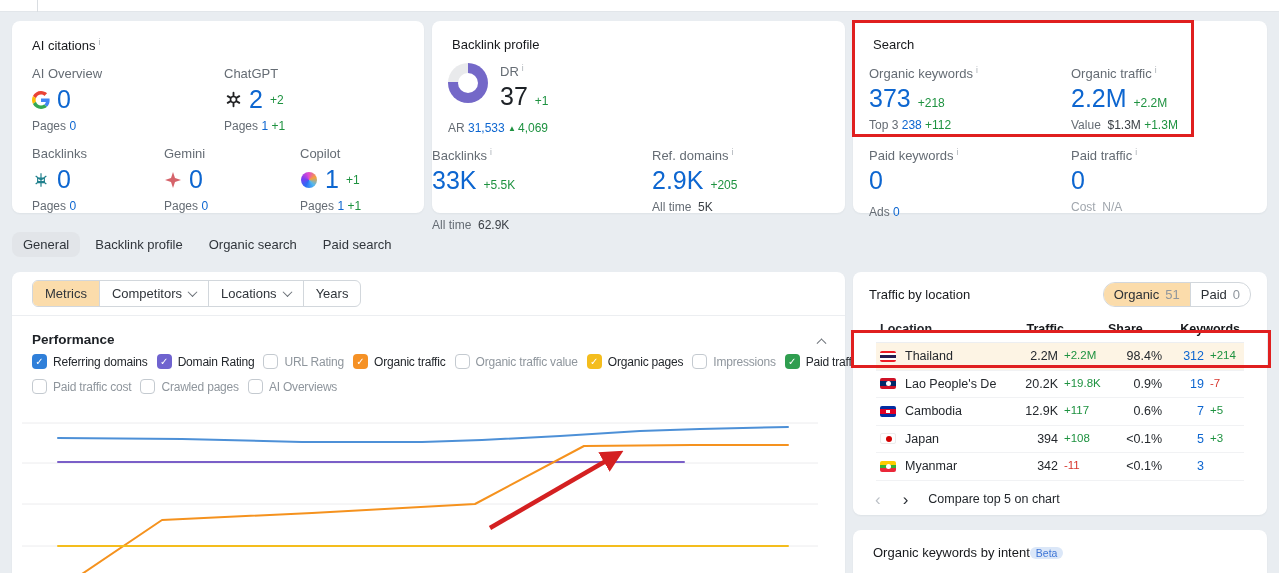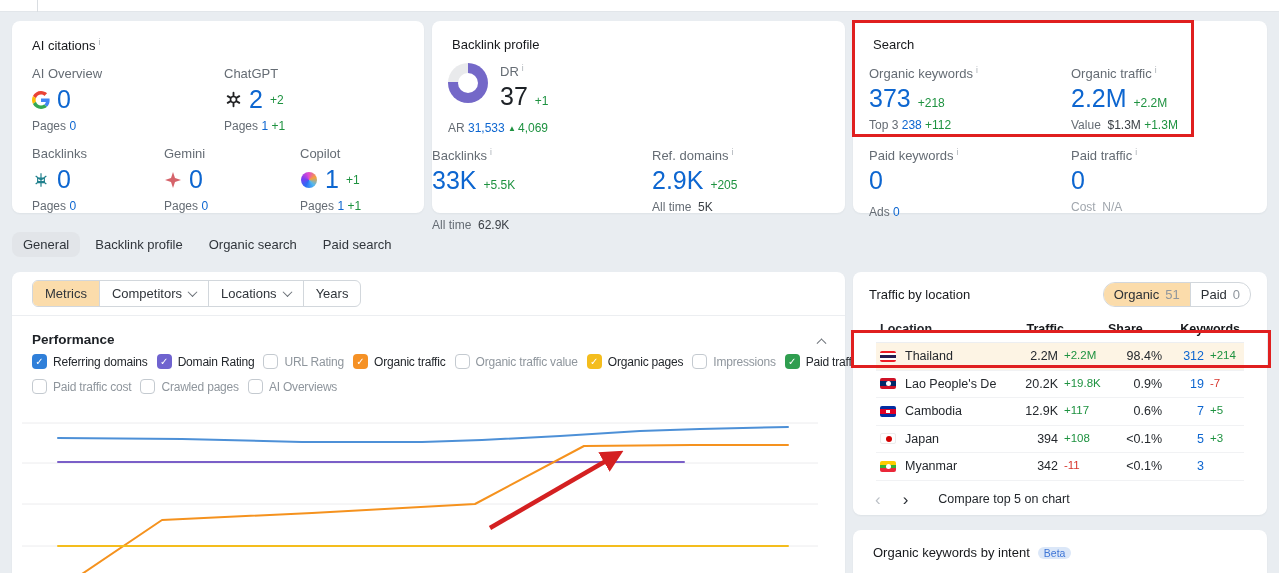--- a/index.html
+++ b/index.html
@@ -104,26 +104,26 @@
   .flag-la::after{content:"";position:absolute;left:5.5px;top:3px;width:5px;height:5px;border-radius:50%;background:#fff}
   .flag-kh{background:linear-gradient(180deg,#032ea1 0 27%,#e00025 27% 73%,#032ea1 73%)}
   .flag-kh::after{content:"";position:absolute;left:6px;top:4px;width:4px;height:3px;background:#fff}
   .flag-jp{background:#fff;border:1px solid #ececec}
   .flag-jp::after{content:"";position:absolute;left:4.5px;top:2px;width:6px;height:6px;border-radius:50%;background:#d30000}
   .flag-mm{background:linear-gradient(180deg,#fecb00 0 33%,#34b233 33% 67%,#ea2839 67%)}
   .flag-mm::after{content:"";position:absolute;left:5.5px;top:3px;width:5px;height:5px;border-radius:50%;background:#fff}
   .tl-footer{display:flex;align-items:center;padding:10px 16px;gap:10px}
   .pg{font-size:17px;line-height:1;padding:0 6px;cursor:pointer;color:#2b3036}
   .pg.disabled{color:#bcc1c7;cursor:default}
-  .cmp{font-size:12.5px;color:#24282d;margin-left:14px;cursor:pointer}
+  .cmp{font-size:12.5px;color:#24282d;margin-left:4px;cursor:pointer}
 
   
   #card-intent{left:853px;top:530px;width:414px;height:80px}
   .intent-head{display:flex;align-items:center;padding:15px 20px 12px}
-  .beta{background:#dbe7f8;color:#3f76d6;font-size:10.5px;padding:0 6px;border-radius:8px;margin-left:8px}
+  .beta{background:#dbe7f8;color:#3f76d6;font-size:10.5px;padding:0 6px;border-radius:8px;}
 
   
   .hlbox{position:absolute;border:3px solid var(--hlred);z-index:30;pointer-events:none}
   #hl-search{left:852px;top:20px;width:342px;height:117px}
   #hl-thailand{left:851px;top:330px;width:420px;height:38px}
 </style>
 </head>
 <body>
 
 <div class="topstrip">

